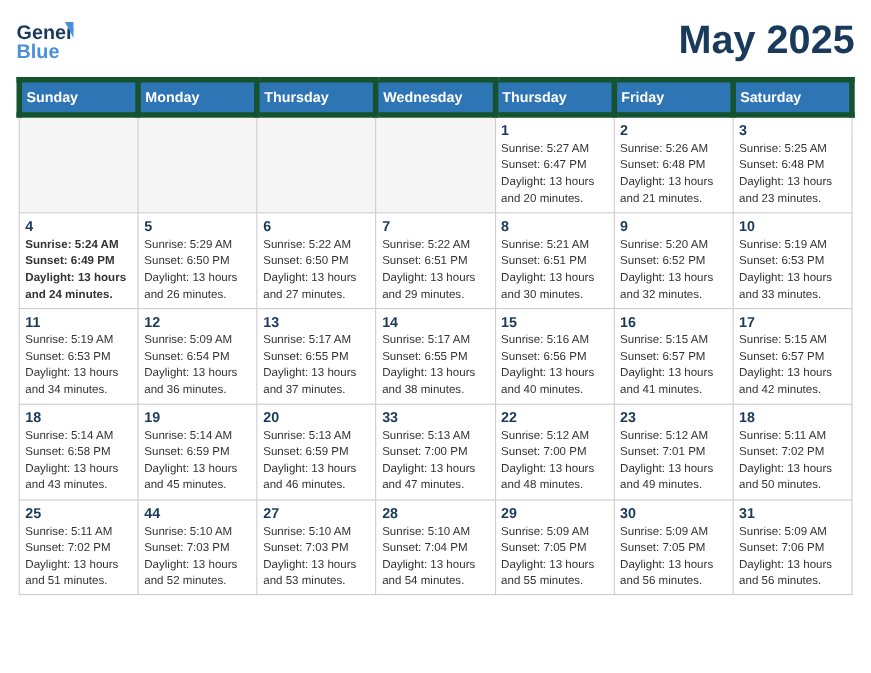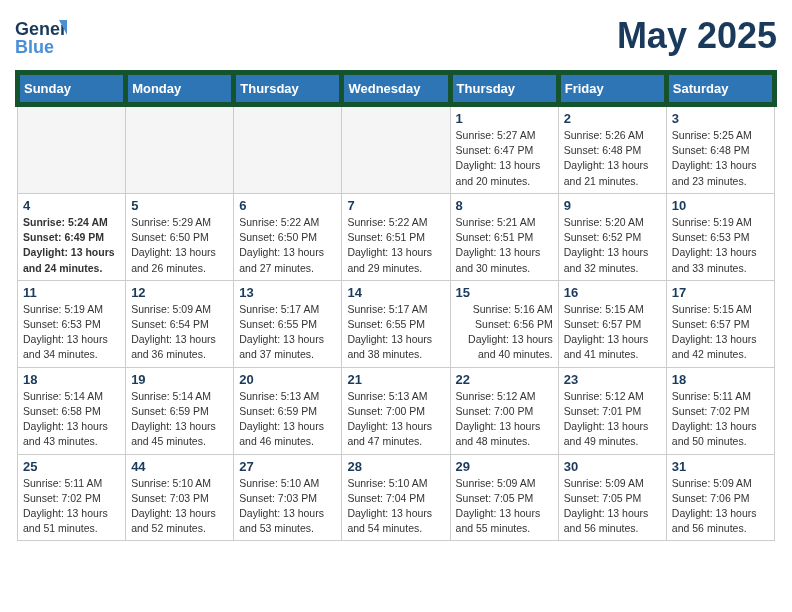--- a/index.html
+++ b/index.html
@@ -203,21 +203,21 @@
         </td>
         <td>
           <span class="day-num">14</span>
           <div class="day-info" style="white-space: pre-line;">Sunrise: 5:17 AM
 Sunset: 6:55 PM
 Daylight: 13 hours
 and 38 minutes.</div>
         </td>
         <td>
           <span class="day-num">15</span>
-          <div class="day-info" style="white-space: pre-line; text-align: right;">Sunrise: 5:16 AM
+          <div class="day-info" style="white-space: pre-line;">Sunrise: 5:16 AM
 Sunset: 6:56 PM
 Daylight: 13 hours
 and 40 minutes.</div>
         </td>
         <td>
           <span class="day-num">16</span>
           <div class="day-info" style="white-space: pre-line;">Sunrise: 5:15 AM
 Sunset: 6:57 PM
 Daylight: 13 hours
 and 41 minutes.</div>
@@ -246,21 +246,21 @@
 and 45 minutes.</div>
         </td>
         <td>
           <span class="day-num">20</span>
           <div class="day-info" style="white-space: pre-line;">Sunrise: 5:13 AM
 Sunset: 6:59 PM
 Daylight: 13 hours
 and 46 minutes.</div>
         </td>
         <td>
-          <span class="day-num">21</span>
+          <span class="day-num">33</span>
           <div class="day-info" style="white-space: pre-line;">Sunrise: 5:13 AM
 Sunset: 7:00 PM
 Daylight: 13 hours
 and 47 minutes.</div>
         </td>
         <td>
           <span class="day-num">22</span>
           <div class="day-info" style="white-space: pre-line;">Sunrise: 5:12 AM
 Sunset: 7:00 PM
 Daylight: 13 hours

